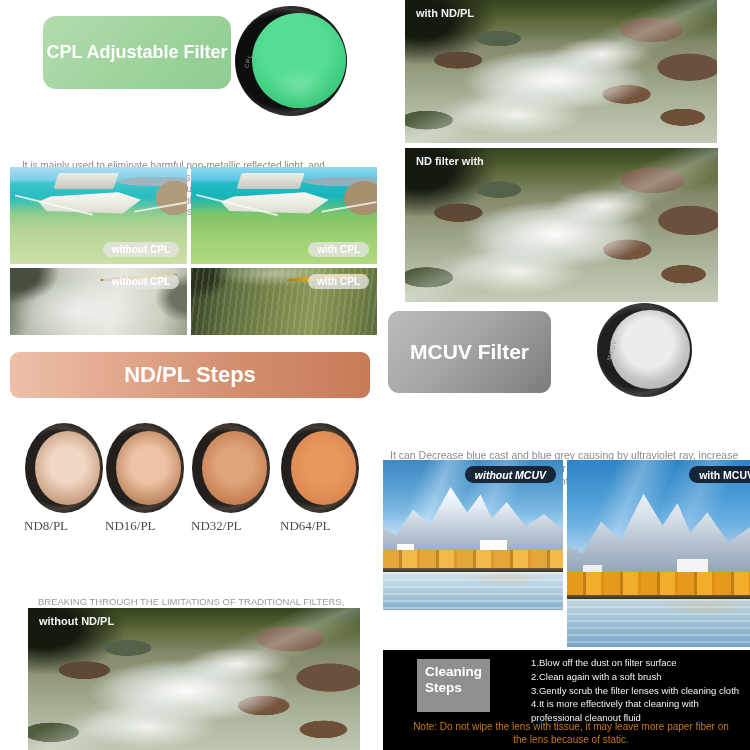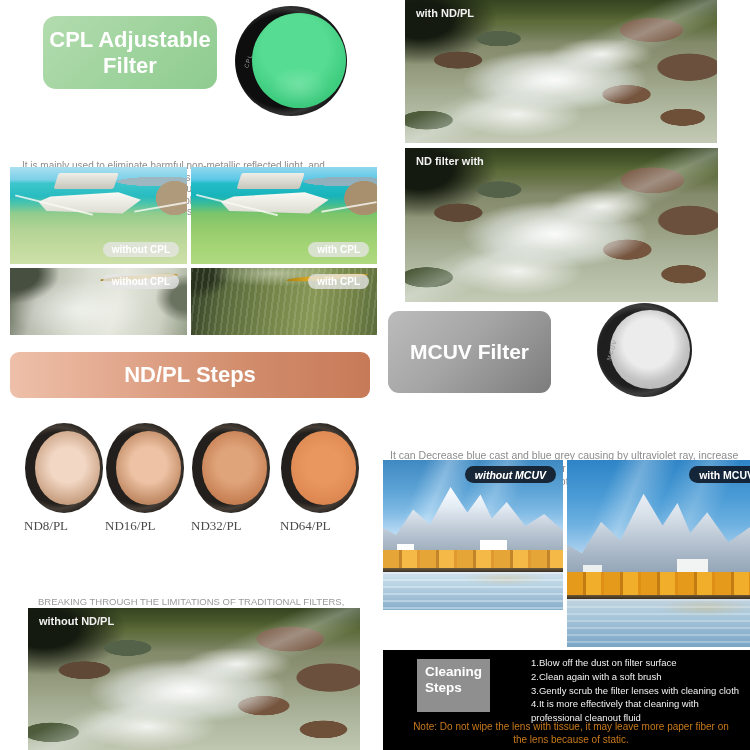--- a/index.html
+++ b/index.html
@@ -2,22 +2,22 @@
 <html><head>
 <meta charset="utf-8">
 <style>
   html,body{margin:0;padding:0;background:#ffffff;}
   .canvas{position:relative;width:750px;height:750px;background:#ffffff;overflow:hidden;
           font-family:"Liberation Sans","DejaVu Sans",sans-serif;}
   .abs{position:absolute;}
 
   
   .badge{display:flex;align-items:center;justify-content:center;color:#fff;font-weight:bold;text-align:center;}
-  .badge-cpl{left:43px;top:16px;width:174px;height:73px;border-radius:13px;
-             background:linear-gradient(135deg,#b3dcae 0%,#9cd29b 60%,#8fcc90 100%);font-size:22px;}
+  .badge-cpl{left:43px;top:16px;width:188px;height:73px;border-radius:13px;
+             background:linear-gradient(135deg,#b3dcae 0%,#9cd29b 60%,#8fcc90 100%);font-size:18px;}
   .banner-ndpl{left:10px;top:352px;width:360px;height:46px;border-radius:9px;
                background:linear-gradient(90deg,#eec0a9 0%,#e0a489 35%,#d18d6c 65%,#c87a58 100%);font-size:22px;}
   .badge-mcuv{left:388px;top:311px;width:163px;height:82px;border-radius:11px;
               background:linear-gradient(135deg,#bcbcbc 0%,#a5a5a5 45%,#7c7c7c 100%);font-size:21px;}
 
   
   .desc{color:#8c8c8c;font-size:10px;line-height:1.16;margin-top:48px;}
   .desc-cpl{left:22px;top:112px;width:341px;}
   .desc-ndpl{left:38px;top:548px;width:322px;color:#9a9a9a;font-size:9.5px;line-height:1.28;}
   .desc-mcuv{left:390px;top:401px;width:357px;font-size:10.5px;line-height:1.22;}

